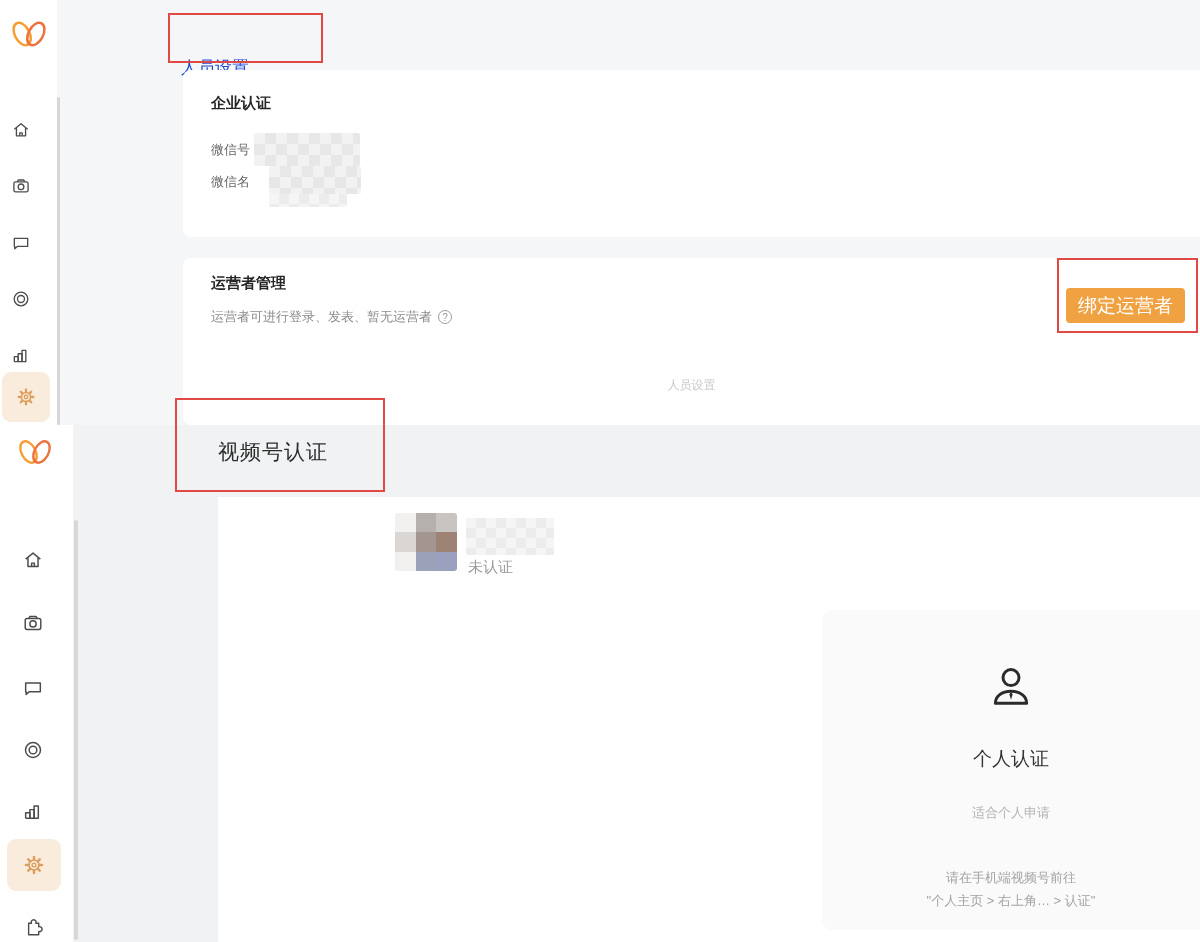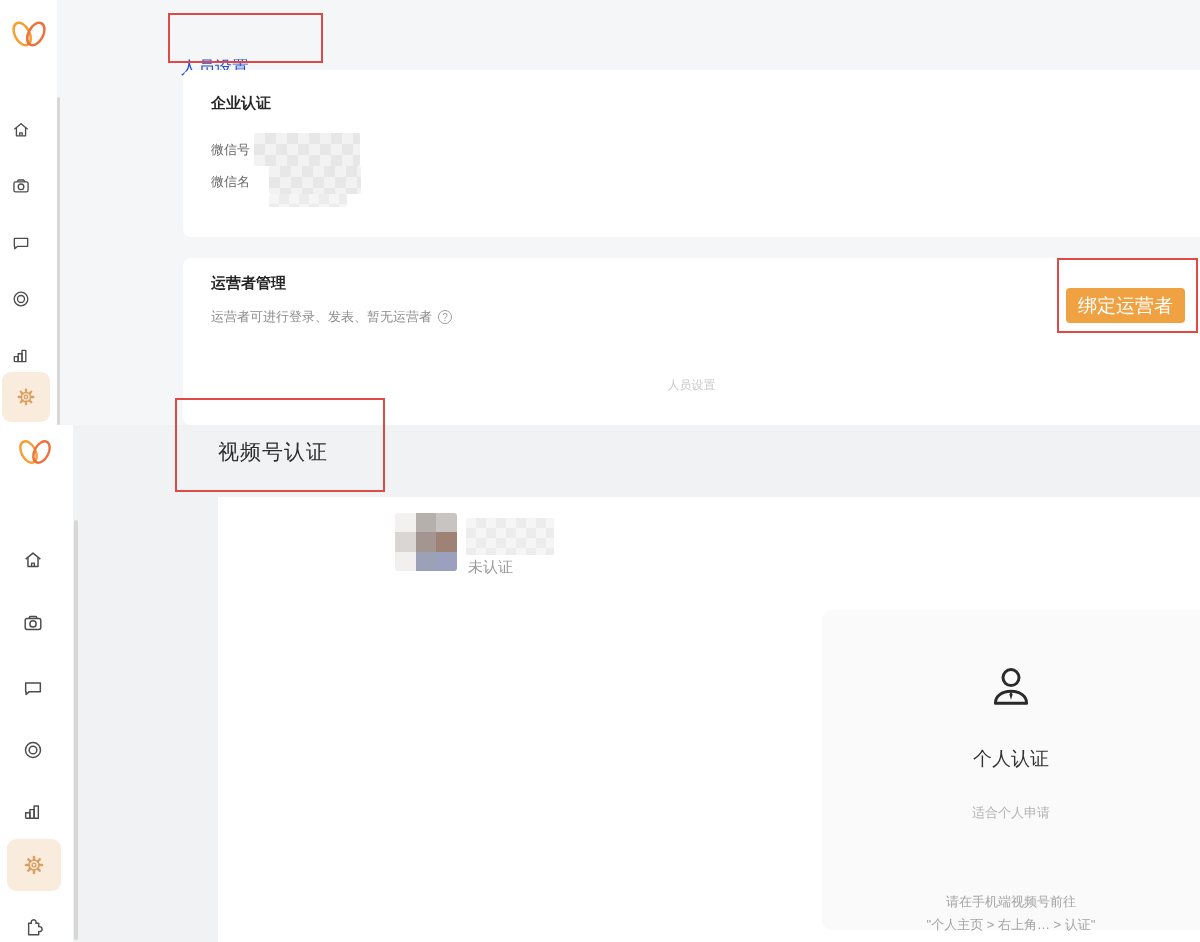--- a/index.html
+++ b/index.html
@@ -251,21 +251,21 @@
 
 
     <div class="abs cert-card" style="left:604px;top:113px;width:378px;height:320px;border-radius:10px 0 0 10px">
       <svg class="cert-icon" style="margin-top:54px" width="48" height="48" viewBox="0 0 24 24" fill="none" stroke="currentColor" stroke-width="1.5" stroke-linejoin="round">
         <circle cx="12" cy="6.8" r="4"></circle>
         <path d="M4.2 19.6 c0-3.4 3.2-6 7.8-6 s7.8 2.6 7.8 6 z"></path>
         <path d="M12 13.8 l-0.8 1.5 l0.8 2.6 l0.8-2.6 z" fill="currentColor" stroke="none"></path>
       </svg>
       <div class="cert-title" style="margin-top:30px">个人认证</div>
       <div class="cert-desc" style="margin-top:32px">适合个人申请</div>
-      <div class="cert-note" style="margin-top:68px">
+      <div class="cert-note" style="margin-top:44px">
         <div>请在手机端视频号前往</div>
         <div>"个人主页 &gt; 右上角… &gt; 认证"</div>
       </div>
     </div>
   </div>
 </div>
 
 <div class="abs annotation" style="left:168px;top:13px;width:155px;height:50px"></div>
 <div class="abs annotation" style="left:1057px;top:258px;width:141px;height:75px"></div>
 <div class="abs annotation" style="left:175px;top:398px;width:210px;height:94px"></div>

